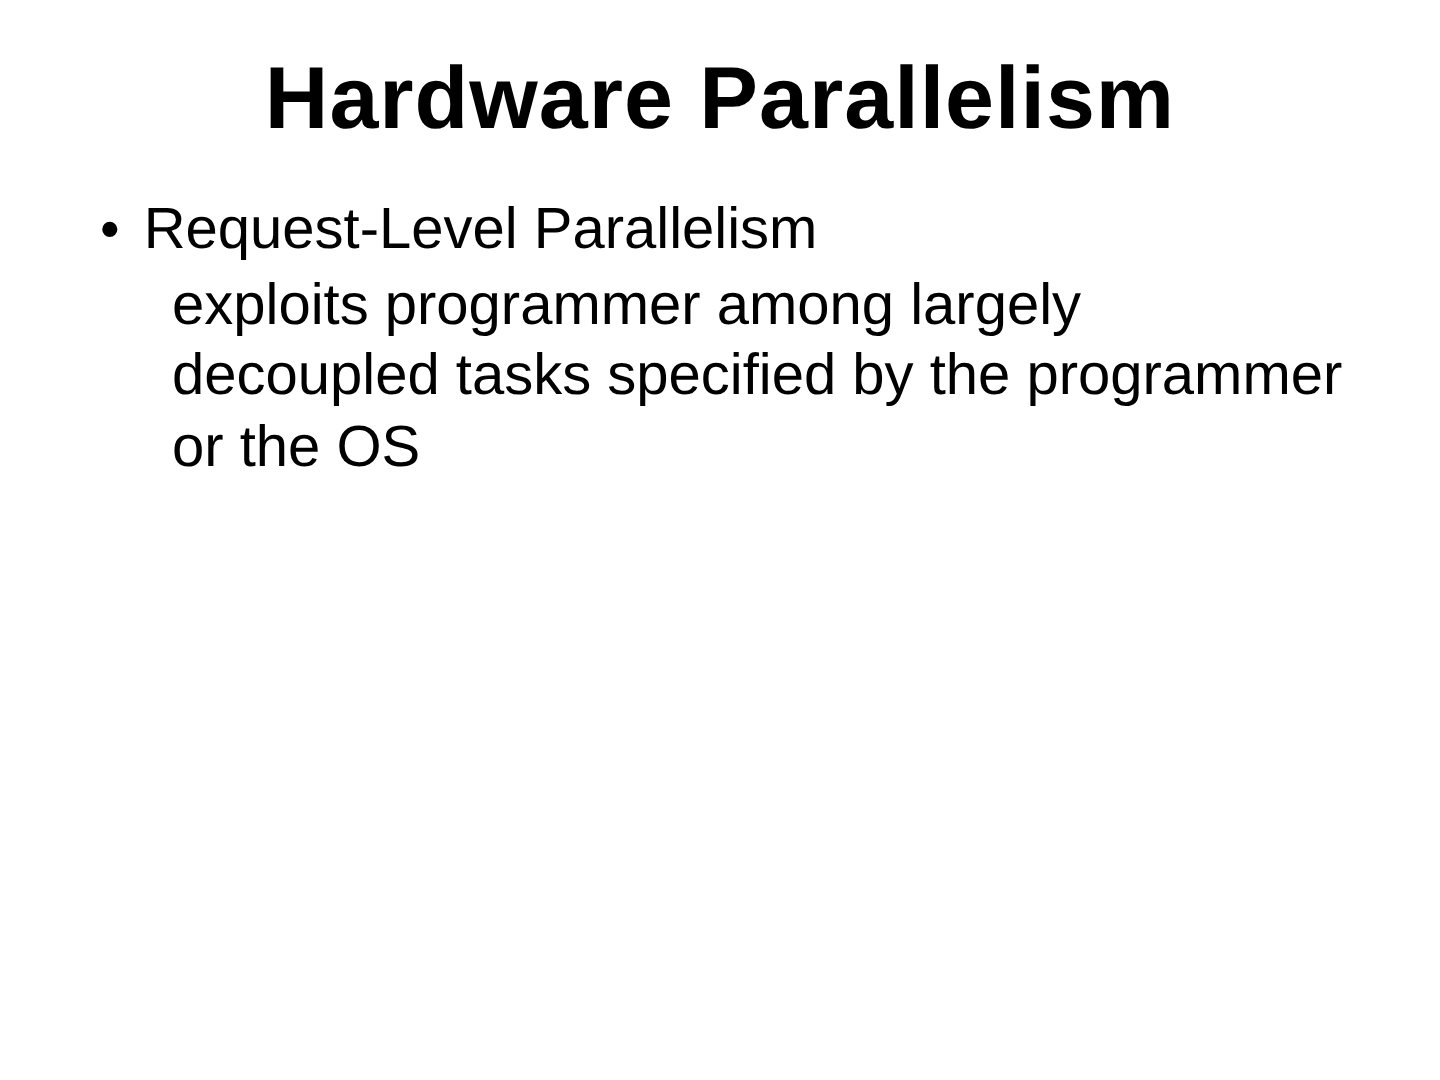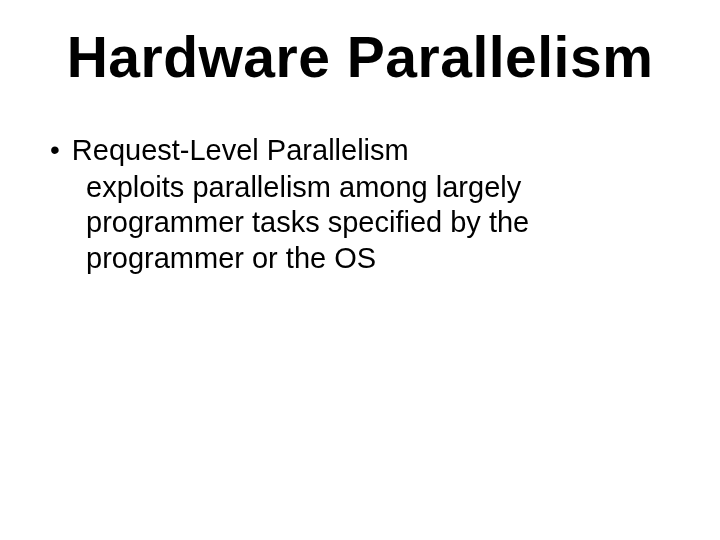--- a/index.html
+++ b/index.html
@@ -13,25 +13,25 @@
     overflow: hidden;
   }
   .slide {
     width: 720px;
     height: 540px;
     position: relative;
     box-sizing: border-box;
     padding: 26px 44px 0 44px;
   }
   .title {
-    font-size: 57px;
+    font-size: 44px;
     font-weight: bold;
     text-align: center;
     letter-spacing: 0.5px;
-    margin: 0 0 44px 0;
+    margin: 0 0 24px 0;
     line-height: 1.1;
   }
   .body {
     font-size: 29px;
     line-height: 1.22;
     padding-left: 12px;
   }
   .bullet-row {
     display: flex;
     align-items: flex-start;
@@ -54,15 +54,15 @@
 <body>
 
 <div class="slide">
   <h1 class="title">Hardware Parallelism</h1>
 
   <div class="body">
     <div class="bullet-row">
       <span class="bullet-dot">•</span>
       <span class="bullet-heading">Request-Level Parallelism</span>
     </div>
-    <div class="bullet-desc">exploits parallelism among largely programmer tasks specified by the programmer or the OS</div>
+    <div class="bullet-desc">exploits programmer among largely decoupled tasks specified by the programmer or the OS</div>
   </div>
 </div>
 
 </body></html>

